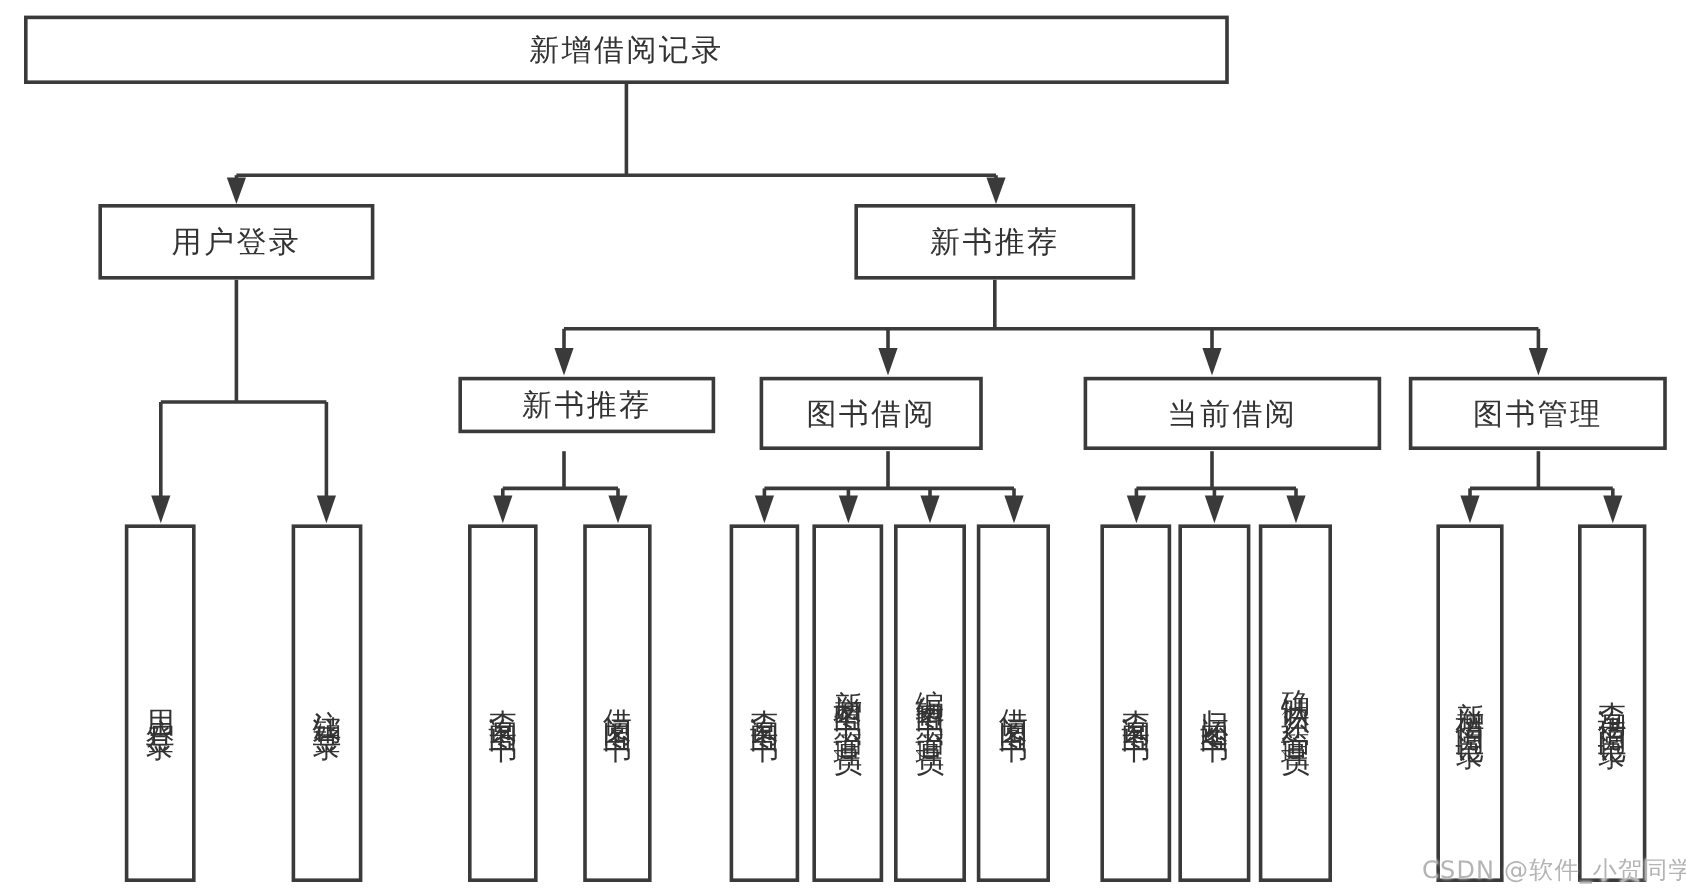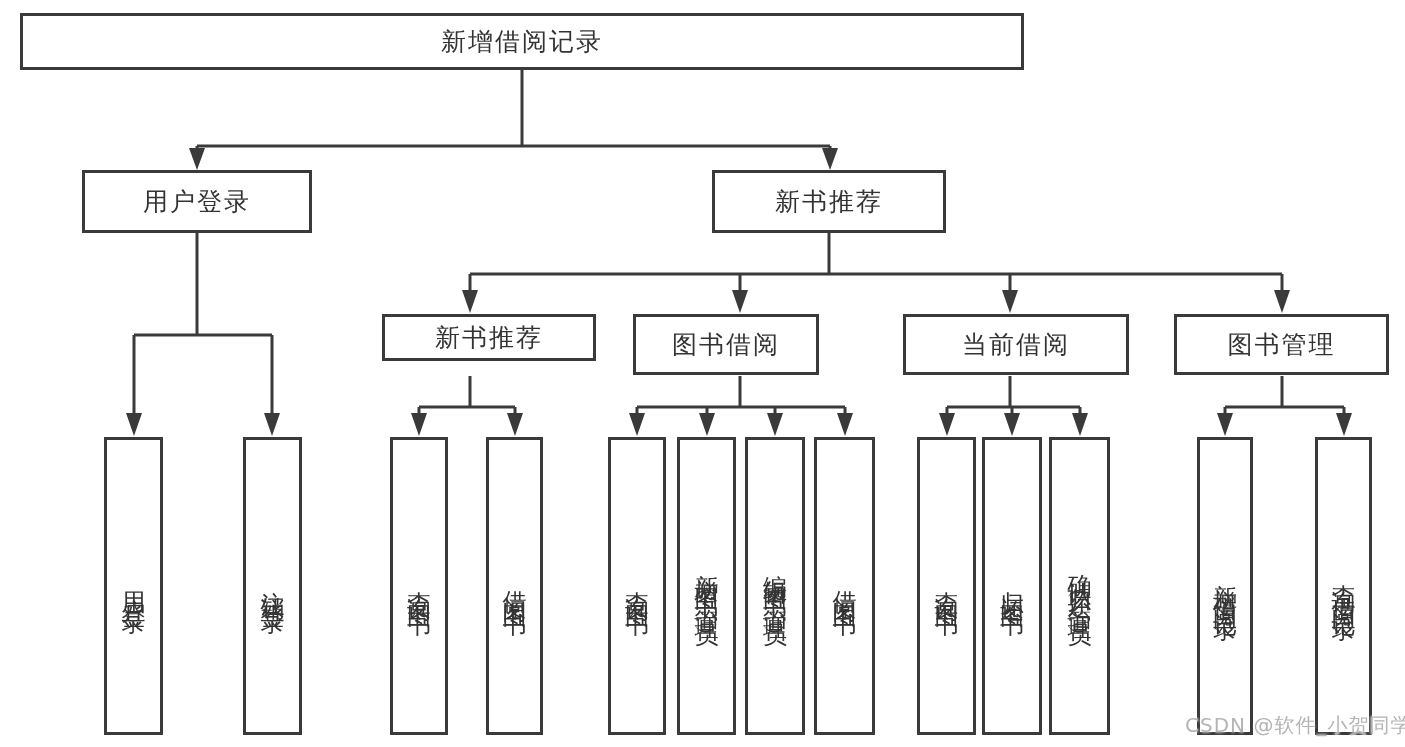--- a/index.html
+++ b/index.html
@@ -152,21 +152,21 @@
   <div class="node" style="left:712px;top:170px;width:234px;height:63px">
     <span class="h-label">新书推荐</span>
   </div>
 
   <div class="node" style="left:382px;top:314px;width:214px;height:47px">
     <span class="h-label">新书推荐</span>
   </div>
   <div class="node" style="left:633px;top:314px;width:186px;height:61px">
     <span class="h-label">图书借阅</span>
   </div>
-  <div class="node" style="left:903px;top:314px;width:226px;height:61px">
+  <div class="node" style="left:903px;top:314px;width:248px;height:61px">
     <span class="h-label">当前借阅</span>
   </div>
   <div class="node" style="left:1174px;top:314px;width:215px;height:61px">
     <span class="h-label">图书管理</span>
   </div>
 
   <div class="node leaf" style="left:104px;top:437px;width:59px;height:298px">
     <span class="v-label">用户登录</span>
   </div>
   <div class="node leaf" style="left:243px;top:437px;width:59px;height:298px">

